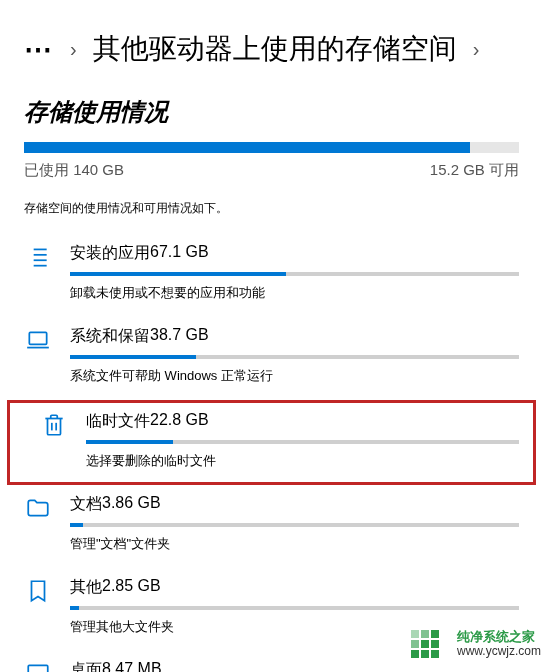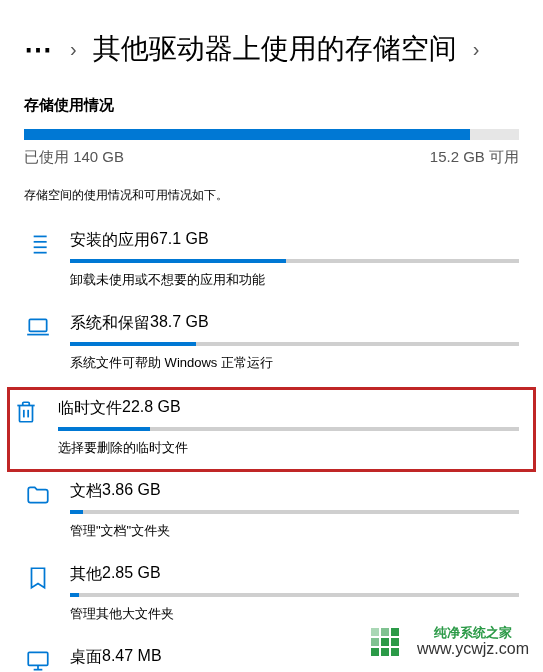--- a/index.html
+++ b/index.html
@@ -15,23 +15,24 @@
       display: flex;
       align-items: center;
       padding: 30px 24px 10px 24px;
       font-size: 28px;
       gap: 16px;
     }
     .breadcrumb .dots { font-weight: bold; letter-spacing: 2px; color: #000; }
     .breadcrumb .chev { font-size: 20px; color: #555; }
     .breadcrumb .title { font-weight: 300; text-align: right; }
     .section-heading {
-      font-size: 15px;
+      font-size: 24px;
       font-weight: 600;
       padding: 18px 24px 14px 24px;
+      font-style: italic;
     }
     .total-bar-wrap { padding: 0 24px; }
     .total-bar {
       width: 100%;
       height: 11px;
       background: #e6e6e6;
       position: relative;
     }
     .total-bar .fill {
       position: absolute; left: 0; top: 0; height: 100%;
@@ -52,21 +53,21 @@
     .category {
       display: flex;
       padding: 8px 24px 16px 24px;
       gap: 18px;
       position: relative;
     }
     .category.highlighted {
       outline: 3px solid #c02626;
       outline-offset: -2px;
       margin: 0 8px 2px 8px;
-      padding: 10px 16px 14px 4px;
+      padding: 10px 16px 14px 32px;
     }
     .cat-icon {
       width: 28px;
       flex-shrink: 0;
       display: flex;
       align-items: flex-start;
       justify-content: center;
       padding-top: 1px;
       color: #0078d4;
     }
@@ -89,38 +90,37 @@
       position: absolute; left: 0; top: 0; height: 100%;
       background: #0078d4;
     }
     .cat-sub {
       font-size: 13px;
       color: #000000;
     }
     .watermark {
       position: absolute;
       bottom: 14px;
-      right: 14px;
+      right: 2px;
       display: flex;
       align-items: center;
       gap: 18px;
-      text-align: center;
     }
     .watermark .logo-sq {
       display: grid;
       grid-template-columns: repeat(3, 8px);
       grid-template-rows: repeat(3, 8px);
       gap: 2px;
     }
     .watermark .logo-sq span { background: #2b9a47; }
     .watermark .logo-sq span:nth-child(1){opacity:.4}
     .watermark .logo-sq span:nth-child(2){opacity:.6}
     .watermark .logo-sq span:nth-child(4){opacity:.6}
     .watermark .wm-text { color: #2b9a47; font-size: 13px; font-weight: 600; line-height: 1.05; }
-    .watermark .wm-url { font-size: 16px; color: #333; }
+    .watermark .wm-url { font-size: 12px; color: #333; }
   </style>
 </head>
 <body>
 
 <div class="breadcrumb">
   <span class="dots">⋯</span>
   <span class="chev">›</span>
   <span class="title">其他驱动器上使用的存储空间</span>
   <span class="chev">›</span>
 </div>

